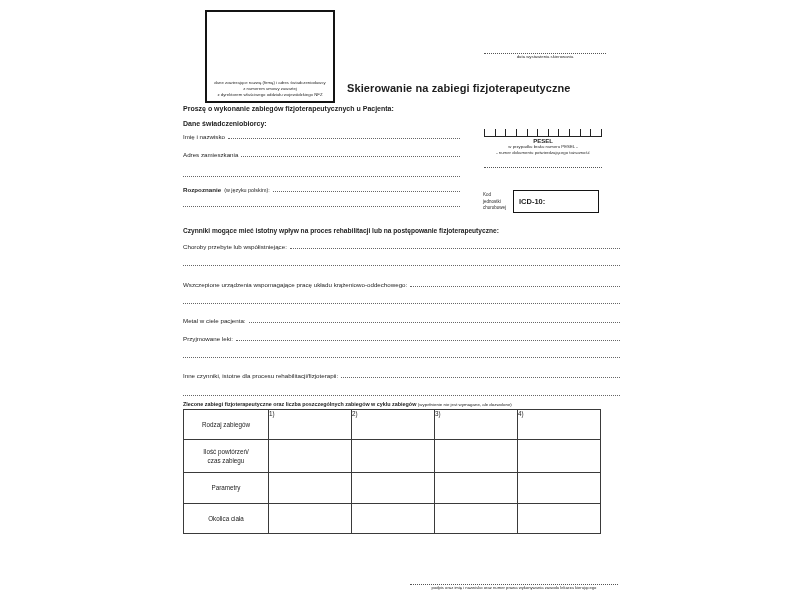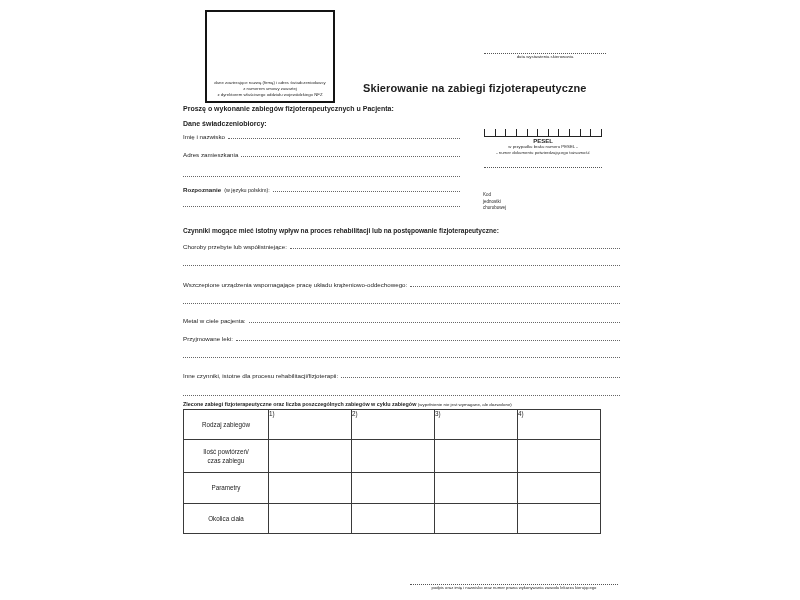--- a/index.html
+++ b/index.html
@@ -19,21 +19,21 @@
     padding:2px 2px 3px 2px; text-align:center;
     font-size:4.3px; line-height:1.4; color:#2a2a2a;
   }
 
   
   .date-block { left:484px; top:45px; width:122px; text-align:center; }
   .dotline { border-bottom:1px dotted #555; }
   .date-line { height:8px; }
   .tiny { font-size:4.3px; line-height:1.35; color:#2a2a2a; }
 
-  .title { left:363px; top:82px; font-size:11px; font-weight:bold; letter-spacing:0.1px; }
+  .title { left:347px; top:82px; font-size:11px; font-weight:bold; letter-spacing:0.1px; }
 
   .h7 { font-size:7px; font-weight:bold; }
   .lblrow { display:flex; align-items:flex-end; font-size:6.2px; }
   .lblrow .lbl { white-space:nowrap; padding-right:3px; }
   .leader { flex:1; border-bottom:1px dotted #666; margin-bottom:1px; }
   .fullline { height:8px; border-bottom:1px dotted #666; }
 
   
   .pesel-block { left:484px; top:129px; width:118px; }
   .pesel-cells { display:flex; height:8px; }
@@ -119,20 +119,23 @@
   <div class="abs lblrow" style="left:183px; top:186px; width:277px;">
     <span class="lbl bold">Rozpoznanie</span>
     <span class="lang-note">(w języku polskim):</span>
     <span class="leader"></span>
   </div>
   <div class="abs fullline" style="left:183px; top:198px; width:277px;"></div>
 
   <div class="abs kod-caption pre">Kod
 jednostki
 chorobowej</div>
+  <div class="abs icd-box">
+    <span>ICD-10:</span>
+  </div>
 
   <div class="abs h7" style="left:183px; top:227px; font-size:6.6px;">Czynniki mogące mieć istotny wpływ na proces rehabilitacji lub na postępowanie fizjoterapeutyczne:</div>
 
   <div class="abs lblrow" style="left:183px; top:243px; width:437px;">
     <span class="lbl">Choroby przebyte lub współistniejące:</span>
     <span class="leader"></span>
   </div>
   <div class="abs fullline" style="left:183px; top:257px; width:437px;"></div>
 
   <div class="abs lblrow" style="left:183px; top:281px; width:437px;">

